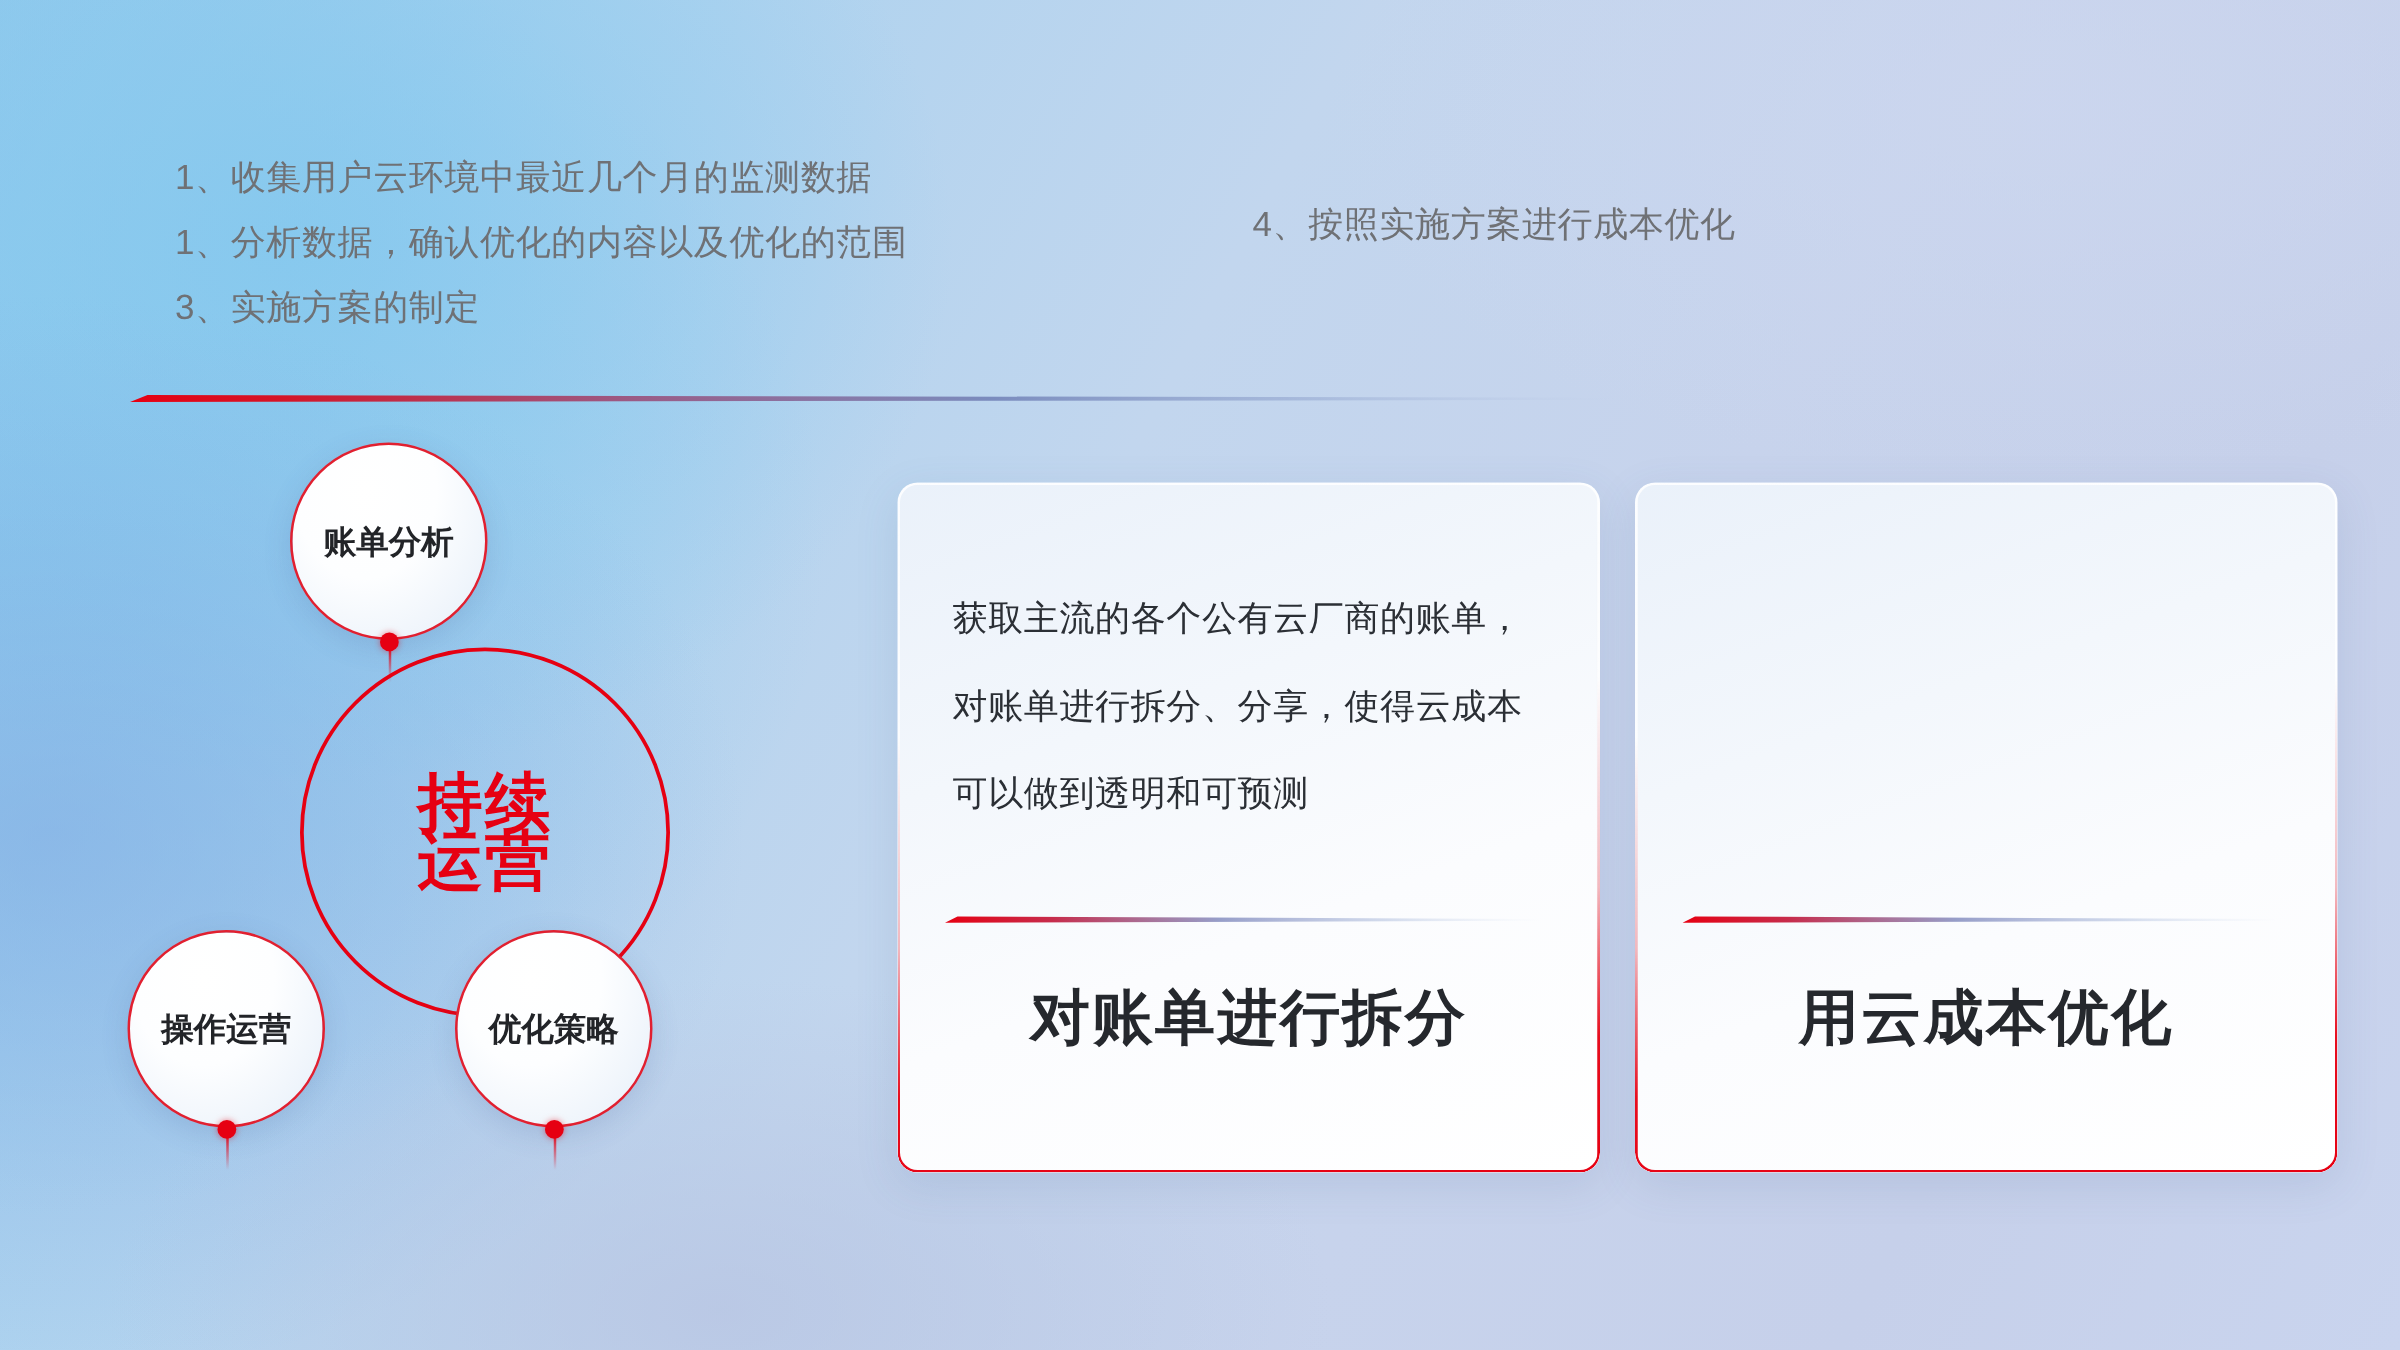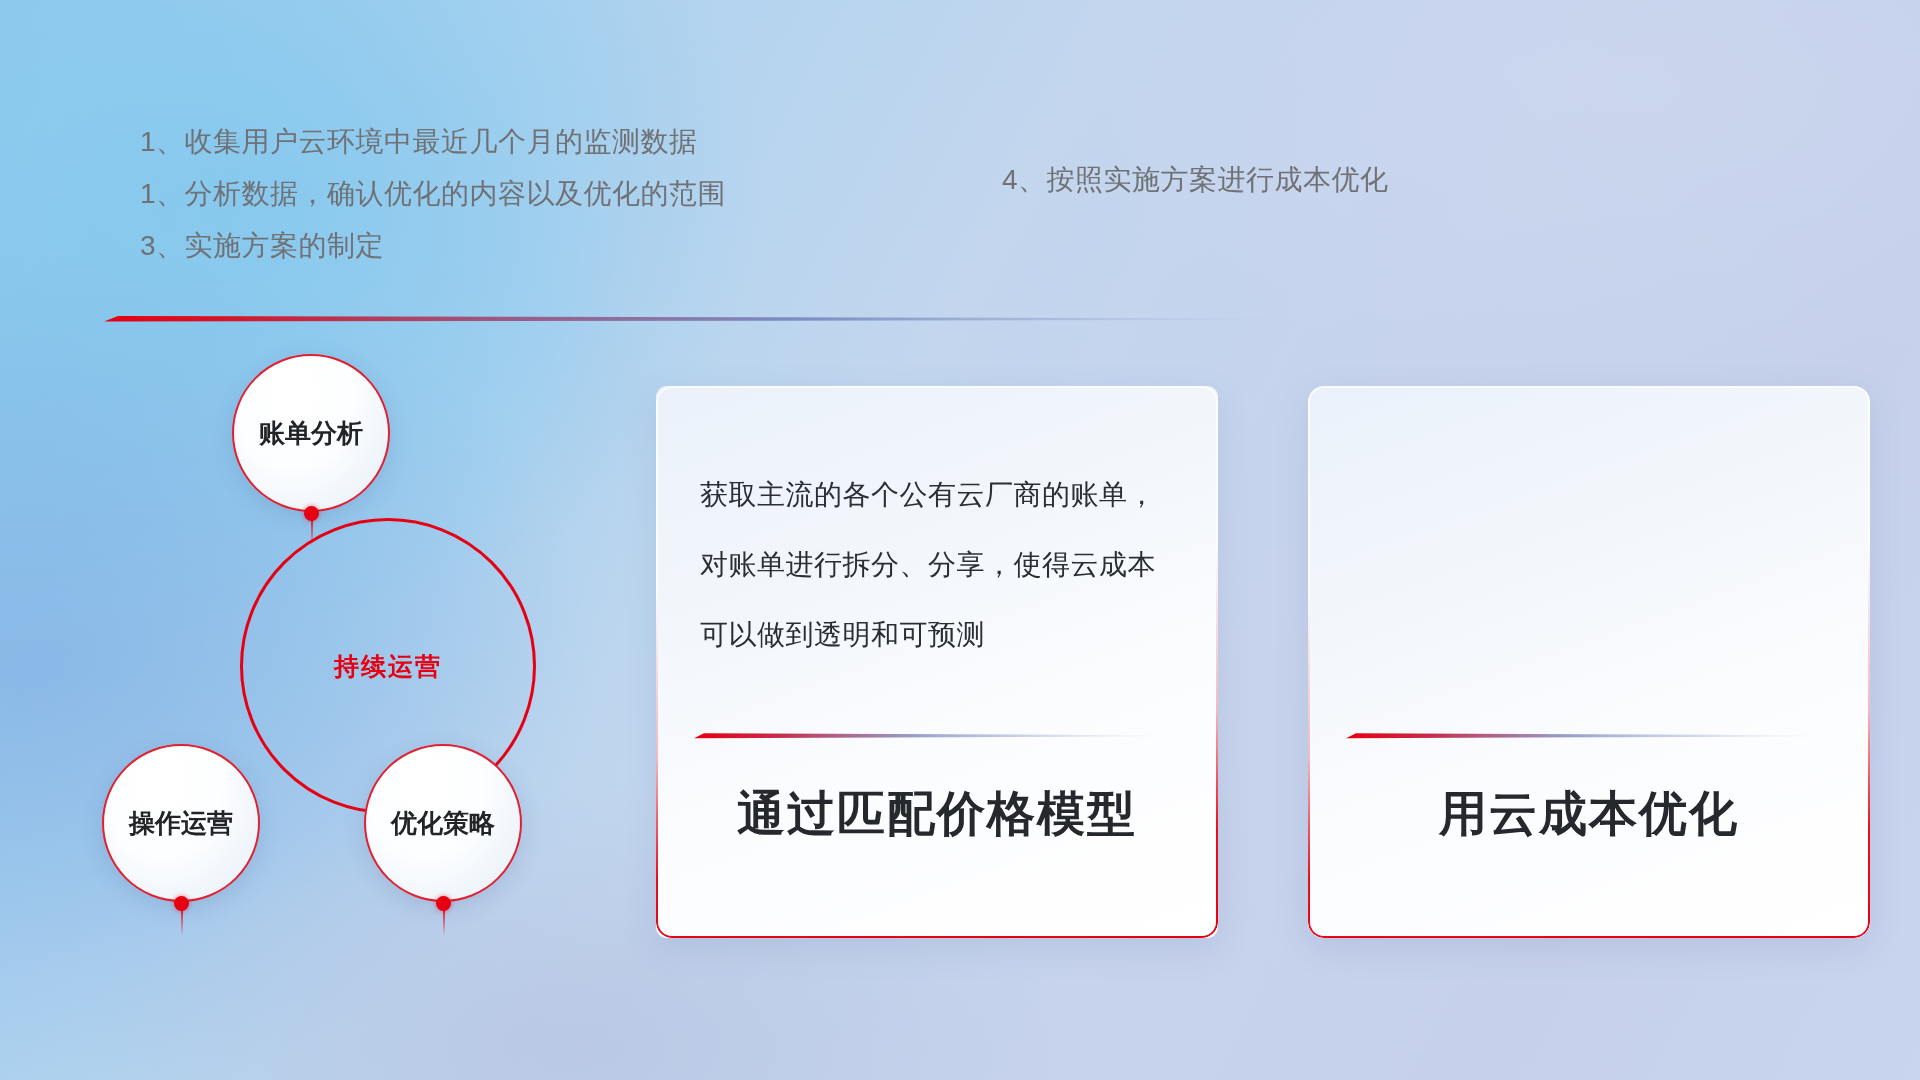--- a/index.html
+++ b/index.html
@@ -126,43 +126,43 @@
   #tail-left  { left:  85px; top: 562px; }
   #tail-right { left: 347px; top: 562px; }
 
   #diagram-center {
     position: absolute;
     left: 144px;
     top: 170px;
     width: 296px;
     height: 296px;
     display: flex;
-    flex-direction: row;
+    flex-direction: column;
     align-items: center;
     justify-content: center;
     color: #e60012;
     font-weight: 800;
-    font-size: 25px;
+    font-size: 52px;
     line-height: 46px;
     letter-spacing: 2px;
     text-align: center;
   }
 
   
   .card {
     position: absolute;
     top: 386px;
     width: 562px;
     height: 552px;
     border-radius: 16px;
     background: linear-gradient(160deg, #eaf1fa 0%, #f3f7fc 34%, #fbfcfe 62%, #ffffff 100%);
     box-shadow: 0 10px 34px rgba(70,100,150,0.13);
     overflow: hidden;
   }
-  #card-1 { left: 656px; border-radius: 11px; }
+  #card-1 { left: 718px; }
   #card-2 { left: 1308px; }
 
   .card-frame {
     position: absolute;
     inset: 0;
     border-radius: 16px;
     padding: 2px;
     background:
       linear-gradient(175deg,
         rgba(255,255,255,0.85) 0%,
@@ -282,21 +282,21 @@
         <stop offset="0" stop-color="#e60012" stop-opacity="1"></stop>
         <stop offset="0.18" stop-color="#c42142" stop-opacity="0.95"></stop>
         <stop offset="0.46" stop-color="#7d86bb" stop-opacity="0.8"></stop>
         <stop offset="0.74" stop-color="#a8b8da" stop-opacity="0.5"></stop>
         <stop offset="1" stop-color="#cfdbee" stop-opacity="0"></stop>
       </linearGradient>
     </defs>
     <path d="M0,6.2 L10,1.2 L476,3.2 L476,4.6 Z" fill="url(#cardRule1)"></path>
   </svg>
 
-  <div class="card-title">通过匹配价格模型</div>
+  <div class="card-title">对账单进行拆分</div>
 </div>
 
 <div class="card" id="card-2">
   <div class="card-frame"></div>
 
 
   <svg class="card-rule" viewBox="0 0 476 7" preserveAspectRatio="none">
     <defs>
       <linearGradient id="cardRule2" x1="0" y1="0" x2="1" y2="0">
         <stop offset="0" stop-color="#e60012" stop-opacity="1"></stop>

